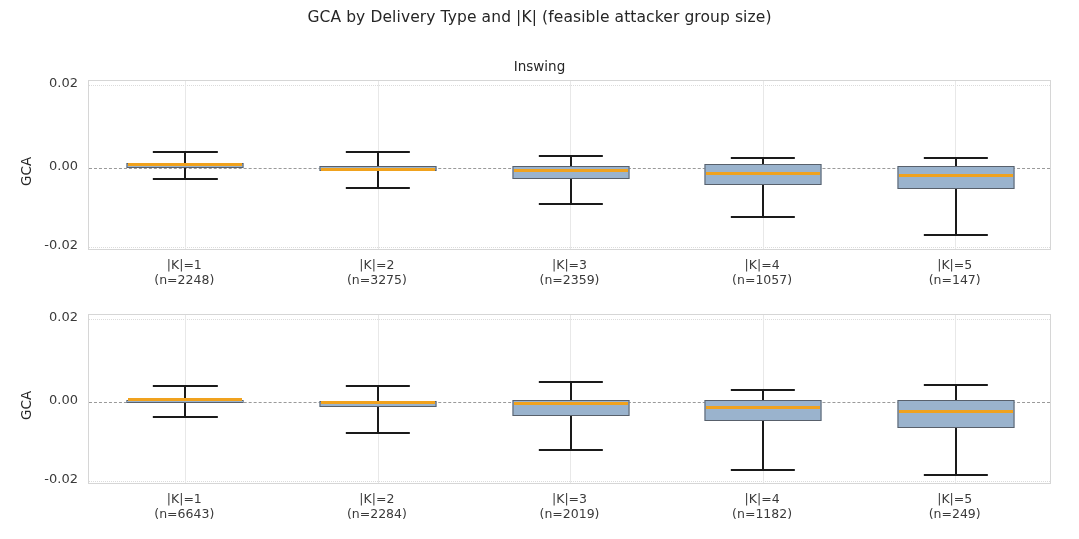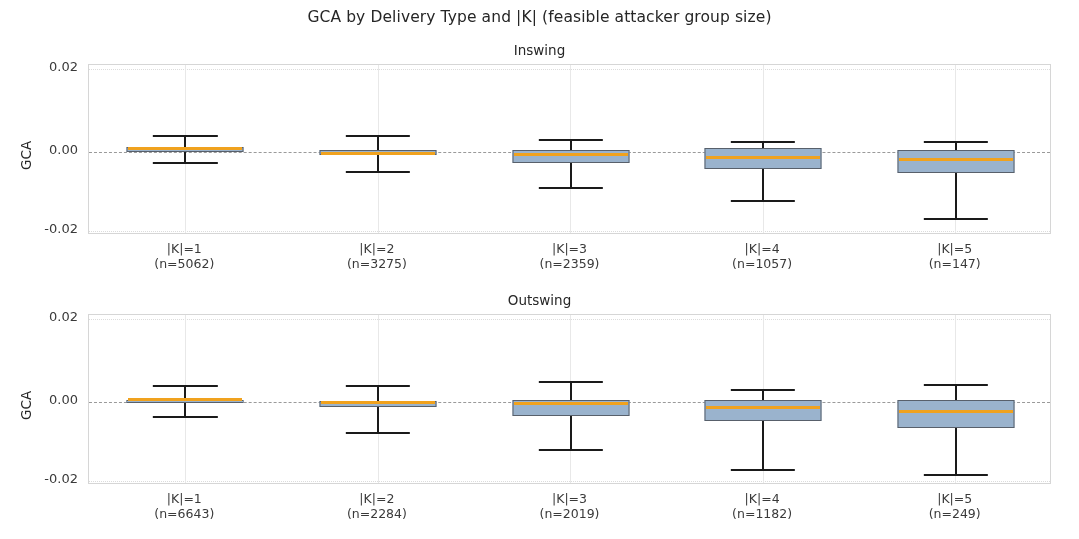--- a/index.html
+++ b/index.html
@@ -50,21 +50,21 @@
            background:#9ab3cd;border:1.6px solid #58606b;}
   .median{position:absolute;left:50%;transform:translateX(-50%);height:0;border-top:3.4px solid #f0a21e;}
 </style>
 </head>
 <body>
 
 <div class="figure">
 
   <div class="fig-title">GCA by Delivery Type and |K| (feasible attacker group size)</div>
 
-  <div class="panel" style="top:0;height:280px;">
+  <div class="panel" style="top:16px;height:280px;">
     <div class="panel-title" style="top:42px;">Inswing</div>
 
     <div class="ylabel" style="left:18px;top:170px;">GCA</div>
 
     <div class="yticks" style="top:0;height:280px;">
       <div class="ytick" style="top:68px;">0.02</div>
       <div class="ytick" style="top:151px;">0.00</div>
       <div class="ytick" style="top:230px;">-0.02</div>
     </div>
 
@@ -115,30 +115,29 @@
             <div class="whisk-line" style="top: 108.085px; height: 44.55px;"></div>
             <div class="cap" style="top: 75.685px; width: 64.35px;"></div>
             <div class="cap" style="top: 152.635px; width: 64.35px;"></div>
             <div class="boxrect" style="top: 84.595px; height: 23.49px; width: 117px;"></div>
             <div class="median" style="top: 92.615px; width: 114px;"></div>
           </div>
         </div>
     </div>
 
     <div class="xticks">
-        <div class="xtick" style="left: 184.3px; top: 241px;"><span>|K|=1</span><span class="n">(n=5062)</span></div>
+        <div class="xtick" style="left: 184.3px; top: 241px;"><span>|K|=1</span><span class="n">(n=2248)</span></div>
         <div class="xtick" style="left: 376.9px; top: 241px;"><span>|K|=2</span><span class="n">(n=3275)</span></div>
         <div class="xtick" style="left: 569.5px; top: 241px;"><span>|K|=3</span><span class="n">(n=2359)</span></div>
         <div class="xtick" style="left: 762.1px; top: 241px;"><span>|K|=4</span><span class="n">(n=1057)</span></div>
         <div class="xtick" style="left: 954.7px; top: 241px;"><span>|K|=5</span><span class="n">(n=147)</span></div>
       </div>
   </div>
 
   <div class="panel" style="top:250px;height:289px;">
-    <div class="panel-title" style="top:42px;">Outswing</div>
 
     <div class="ylabel" style="left:18px;top:170px;">GCA</div>
 
     <div class="yticks" style="top:0;height:289px;">
       <div class="ytick" style="top:68px;">0.02</div>
       <div class="ytick" style="top:151px;">0.00</div>
       <div class="ytick" style="top:230px;">-0.02</div>
     </div>
 
     <div class="axes" style="top:64px;height:170px;">

